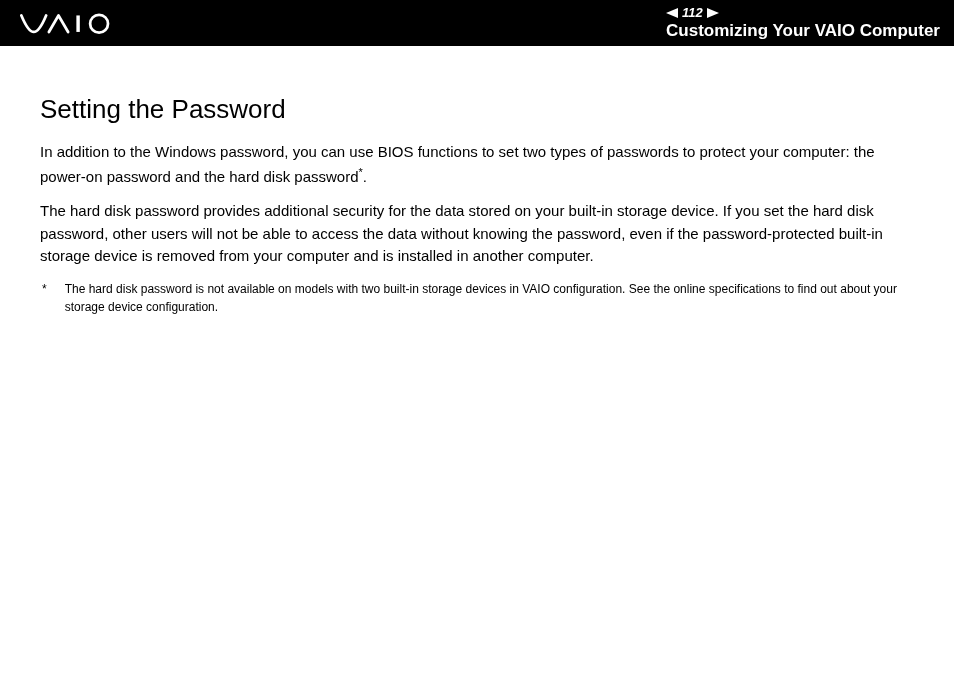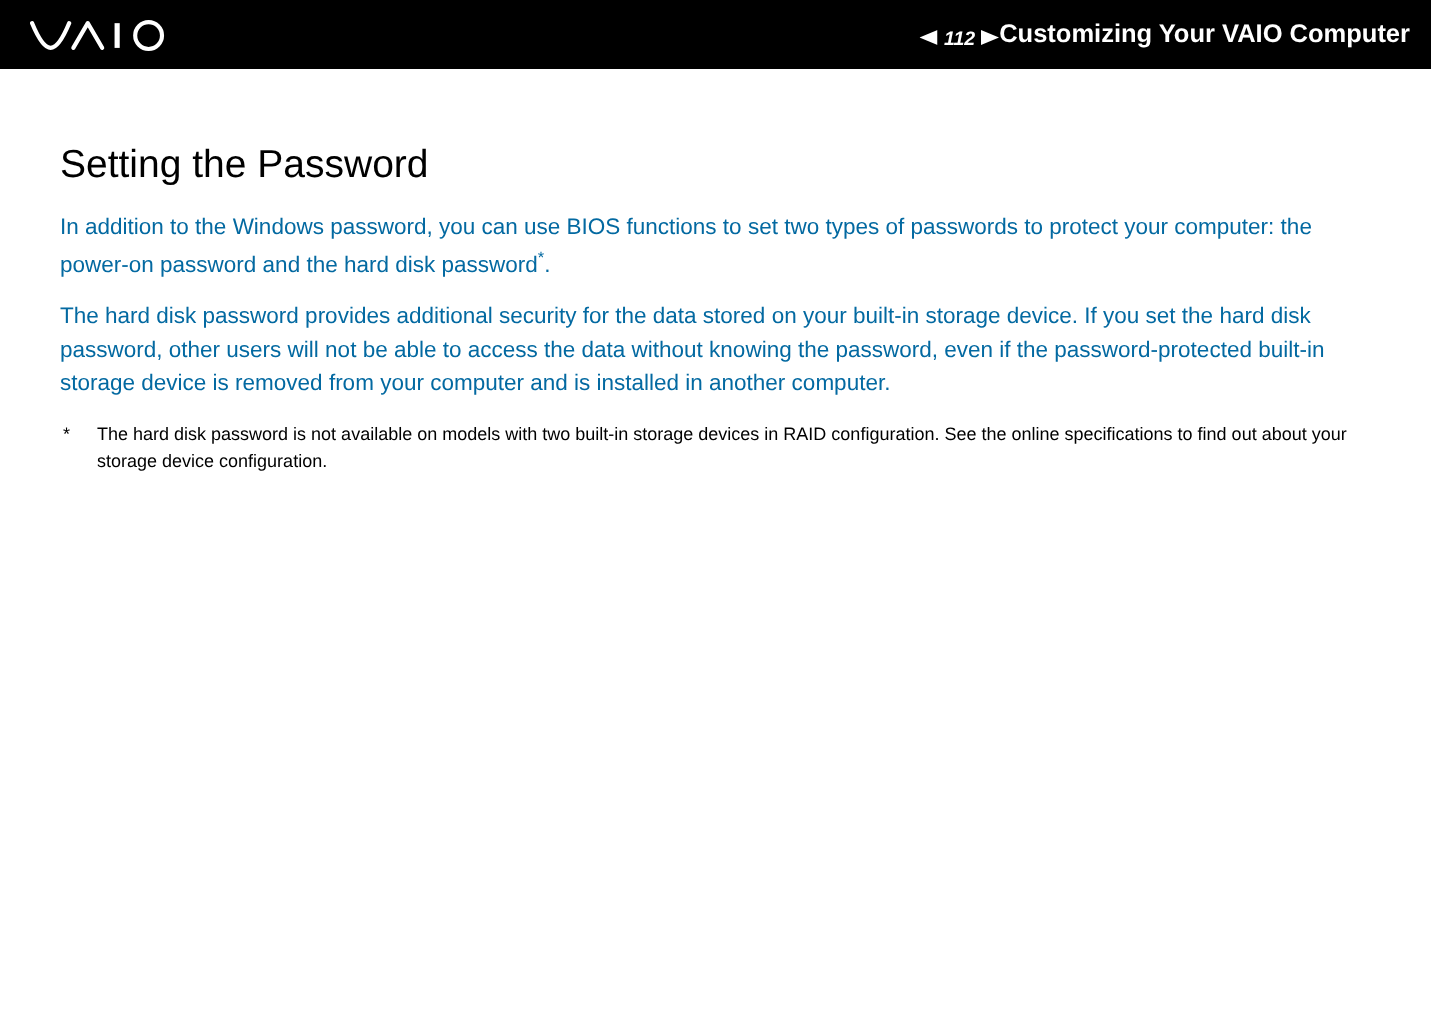--- a/index.html
+++ b/index.html
@@ -26,22 +26,22 @@
     .logo {
       display: flex;
       align-items: center;
     }
     .logo svg {
       height: 22px;
       width: auto;
     }
     .header-right {
       display: flex;
-      flex-direction: row;
-      align-items: flex-end;
+      flex-direction: column;
+      align-items: flex-start;
       line-height: 1.2;
       margin-left: 44px;
     }
     .page-nav {
       display: flex;
       align-items: center;
       gap: 4px;
       font-style: italic;
       font-weight: bold;
       font-size: 13px;
@@ -60,21 +60,21 @@
     .page-title {
       font-size: 26px;
       font-weight: normal;
       margin-bottom: 16px;
       color: #000;
     }
     .para {
       font-size: 15px;
       line-height: 1.5;
       margin-bottom: 12px;
-      color: #0369a1;
+      color: #000000;
     }
     .footnote-ref {
       font-size: 11px;
       vertical-align: super;
     }
     .footnote {
       display: flex;
       gap: 18px;
       font-size: 12px;
       color: #000;
@@ -121,15 +121,15 @@
 
   <p class="para">
     <span>In addition to the Windows password, you can use BIOS functions to set two types of passwords to protect your computer: the power-on password and the hard disk password</span><span class="footnote-ref">*</span><span>.</span>
   </p>
 
 
   <p class="para">The hard disk password provides additional security for the data stored on your built-in storage device. If you set the hard disk password, other users will not be able to access the data without knowing the password, even if the password-protected built-in storage device is removed from your computer and is installed in another computer.</p>
 
   <div class="footnote">
     <span class="footnote-marker">*</span>
-    <span>The hard disk password is not available on models with two built-in storage devices in RAID configuration. See the online specifications to find out about your storage device configuration.</span>
+    <span>The hard disk password is not available on models with two built-in storage devices in VAIO configuration. See the online specifications to find out about your storage device configuration.</span>
   </div>
 </div>
 
 </body></html>

